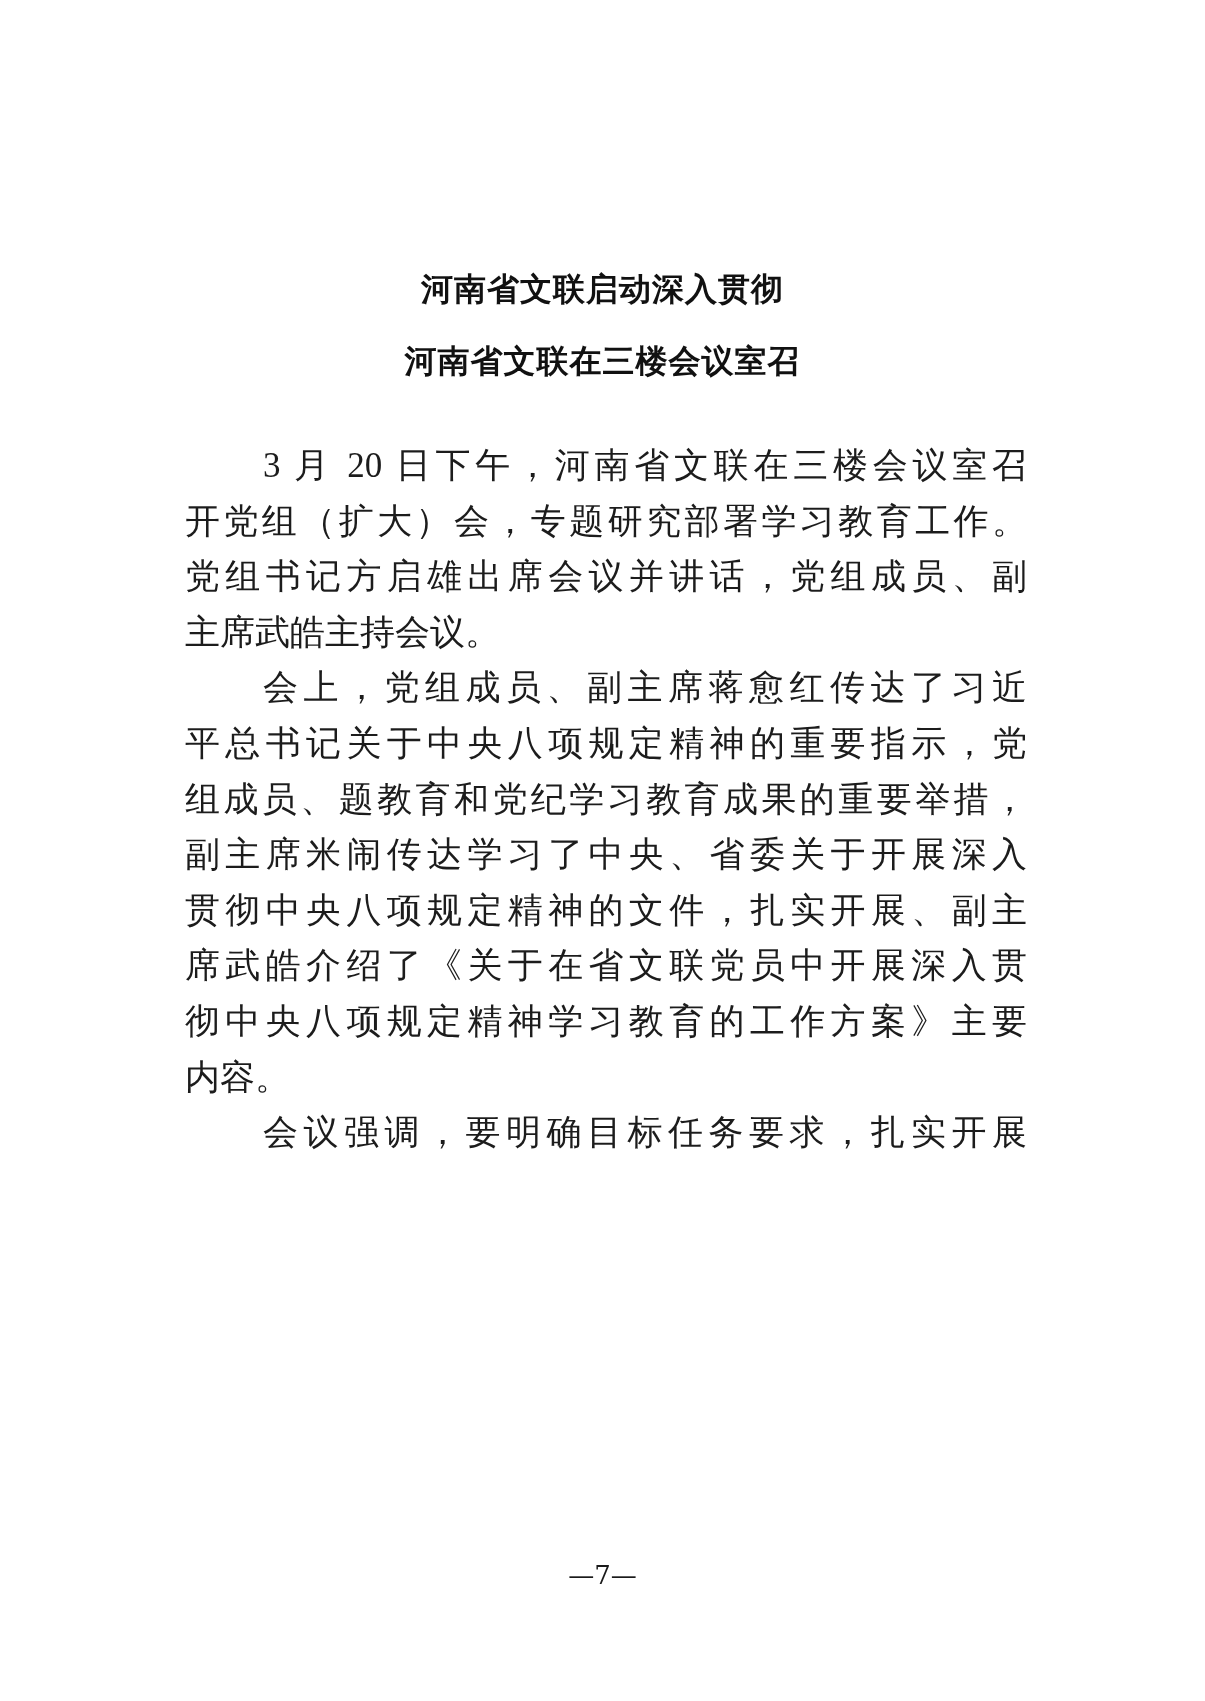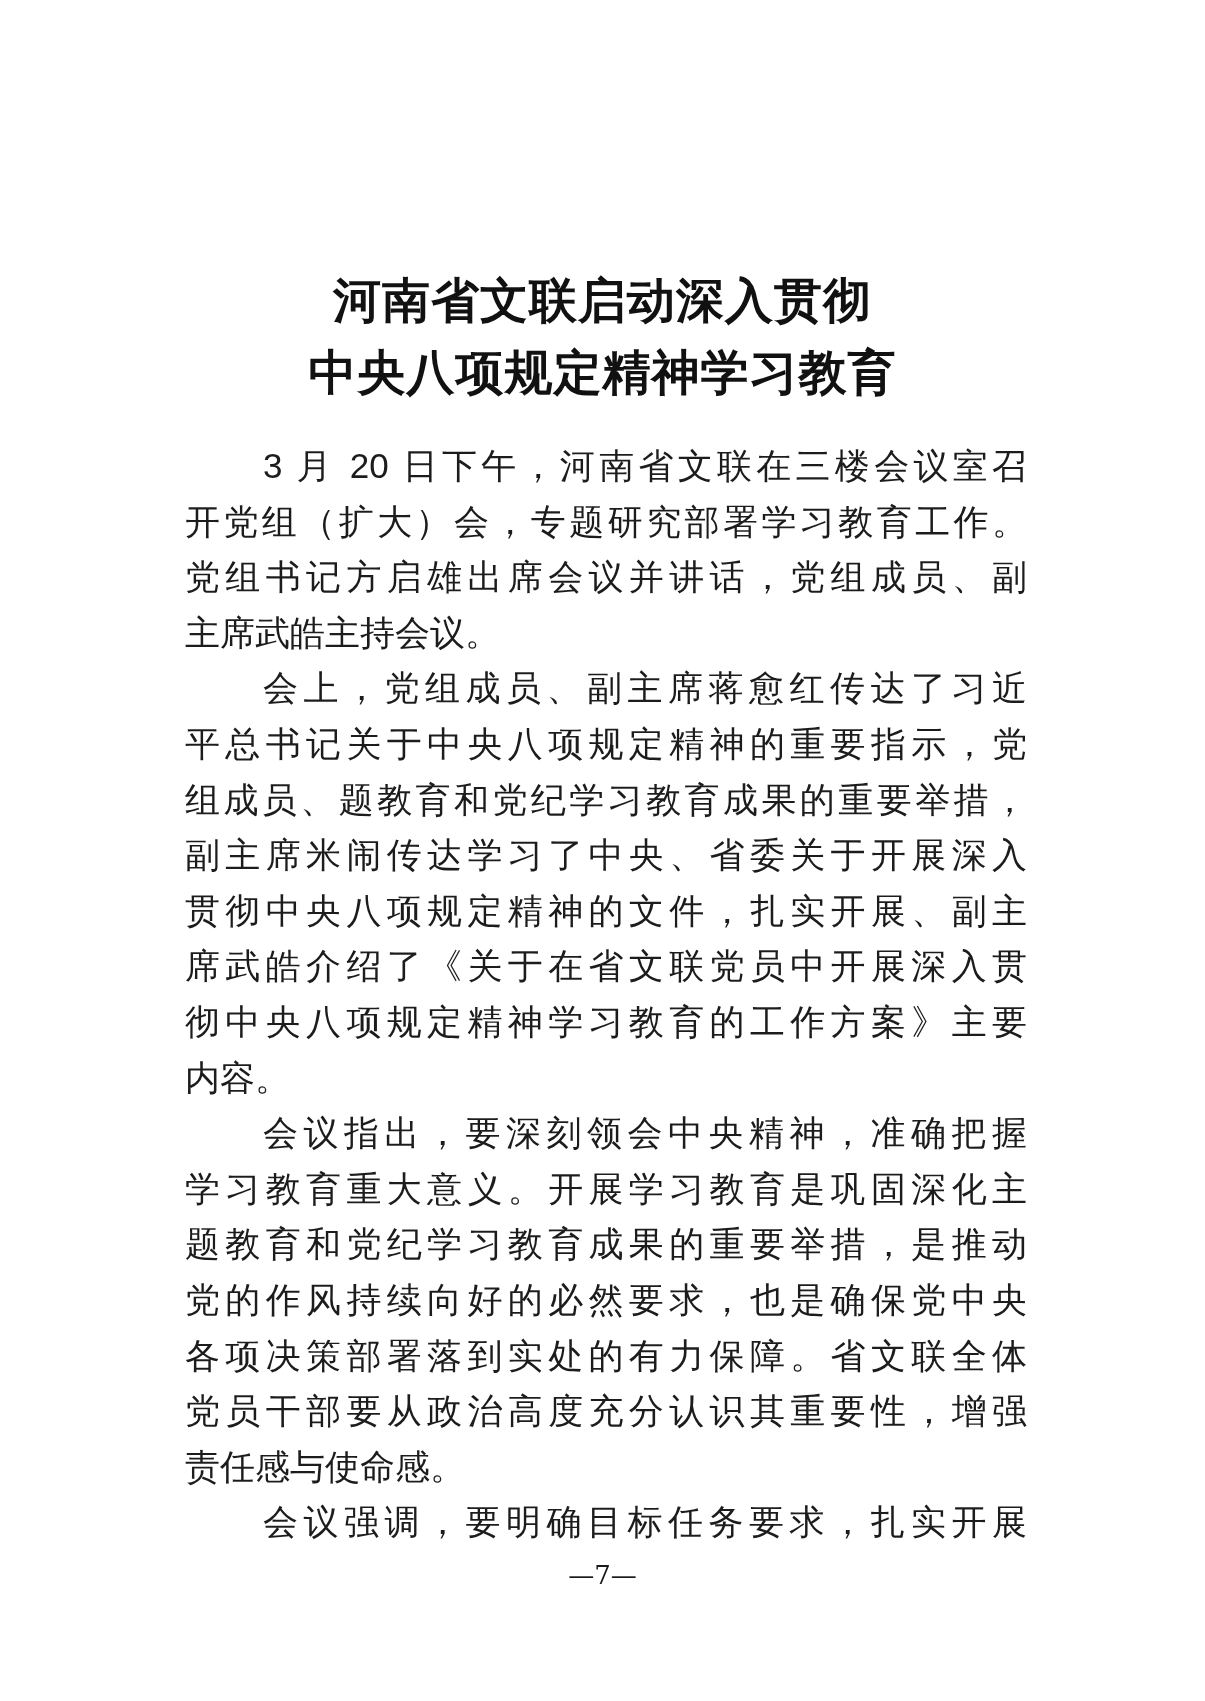--- a/index.html
+++ b/index.html
@@ -22,32 +22,32 @@
       background: #ffffff;
     }
     .title {
       position: absolute;
       left: 0;
       width: 1205px;
       top: 232px;
       text-align: center;
       font-family: "DejaVu Serif", "Liberation Serif", serif;
       font-weight: bold;
-      font-size: 48px;
+      font-size: 32px;
       line-height: 72px;
       letter-spacing: 1px;
       color: #111111;
     }
     .title .line { display: block; white-space: nowrap; }
     .body-text {
       position: absolute;
       left: 185px;
       top: 438px;
       width: 842px;
-      font-family: Liberation Sans, sans-serif;
+      font-family: Liberation Serif, serif;
       font-size: 35px;
       line-height: 55.6px;
       color: #1c1c1c;
     }
     .para-line {
       display: block;
       white-space: nowrap;
       text-align: justify;
       text-align-last: justify;
       height: 55.6px;
@@ -70,21 +70,21 @@
       color: #1a1a1a;
     }
   </style>
 </head>
 <body>
 
 <div class="page">
 
   <h1 class="title">
     <span class="line">河南省文联启动深入贯彻</span>
-    <span class="line">中央八项规定精神学习教育</span>
+    <span class="line">河南省文联在三楼会议室召</span>
   </h1>
 
   <div class="body-text">
 
     <div>
       <span class="para-line indent">3 月 20 日下午，河南省文联在三楼会议室召</span>
       <span class="para-line">开党组（扩大）会，专题研究部署学习教育工作。</span>
       <span class="para-line">党组书记方启雄出席会议并讲话，党组成员、副</span>
       <span class="para-line last">主席武皓主持会议。</span>
     </div>
@@ -93,29 +93,20 @@
       <span class="para-line indent">会上，党组成员、副主席蒋愈红传达了习近</span>
       <span class="para-line">平总书记关于中央八项规定精神的重要指示，党</span>
       <span class="para-line">组成员、题教育和党纪学习教育成果的重要举措，</span>
       <span class="para-line">副主席米闹传达学习了中央、省委关于开展深入</span>
       <span class="para-line">贯彻中央八项规定精神的文件，扎实开展、副主</span>
       <span class="para-line">席武皓介绍了《关于在省文联党员中开展深入贯</span>
       <span class="para-line">彻中央八项规定精神学习教育的工作方案》主要</span>
       <span class="para-line last">内容。</span>
     </div>
 
-    <div>
-      <span class="para-line indent">会议指出，要深刻领会中央精神，准确把握</span>
-      <span class="para-line">学习教育重大意义。开展学习教育是巩固深化主</span>
-      <span class="para-line">题教育和党纪学习教育成果的重要举措，是推动</span>
-      <span class="para-line">党的作风持续向好的必然要求，也是确保党中央</span>
-      <span class="para-line">各项决策部署落到实处的有力保障。省文联全体</span>
-      <span class="para-line">党员干部要从政治高度充分认识其重要性，增强</span>
-      <span class="para-line last">责任感与使命感。</span>
-    </div>
 
     <div>
       <span class="para-line indent">会议强调，要明确目标任务要求，扎实开展</span>
     </div>
   </div>
 
   <div class="page-number">—7—</div>
 
 </div>
 

